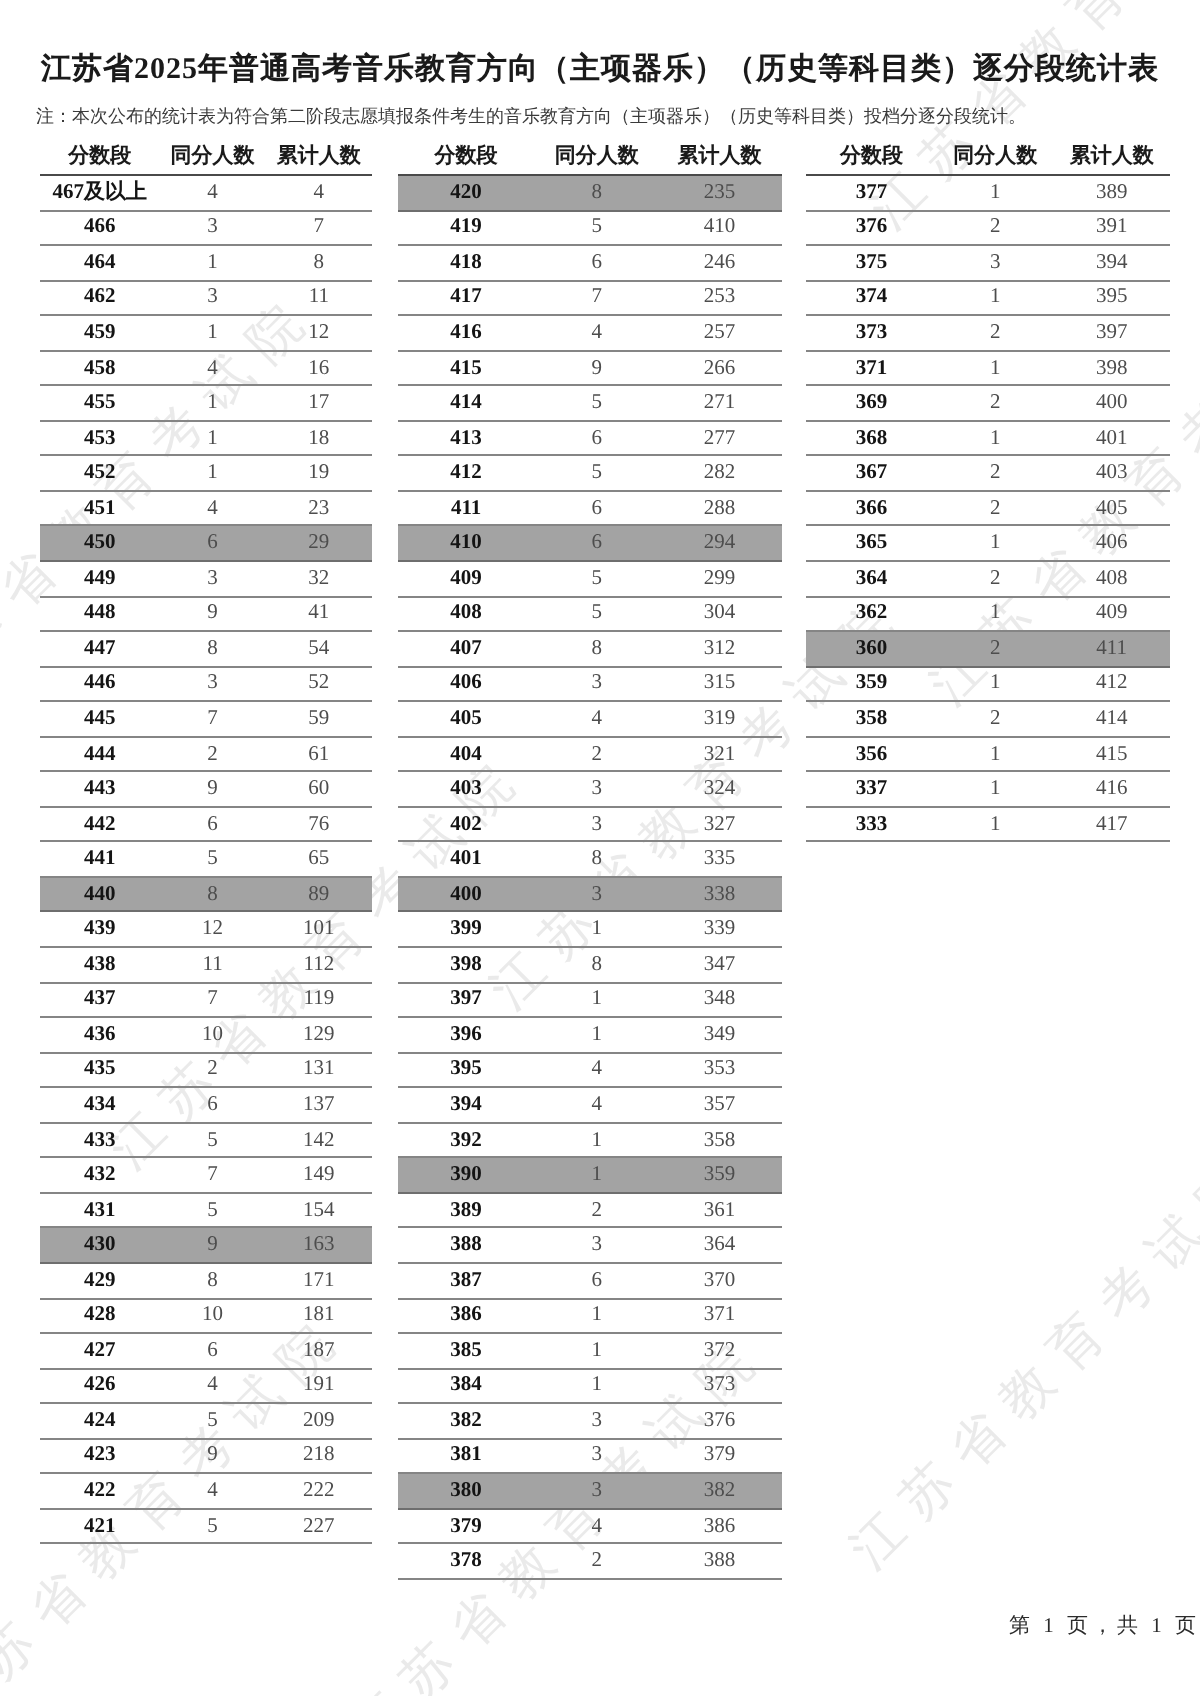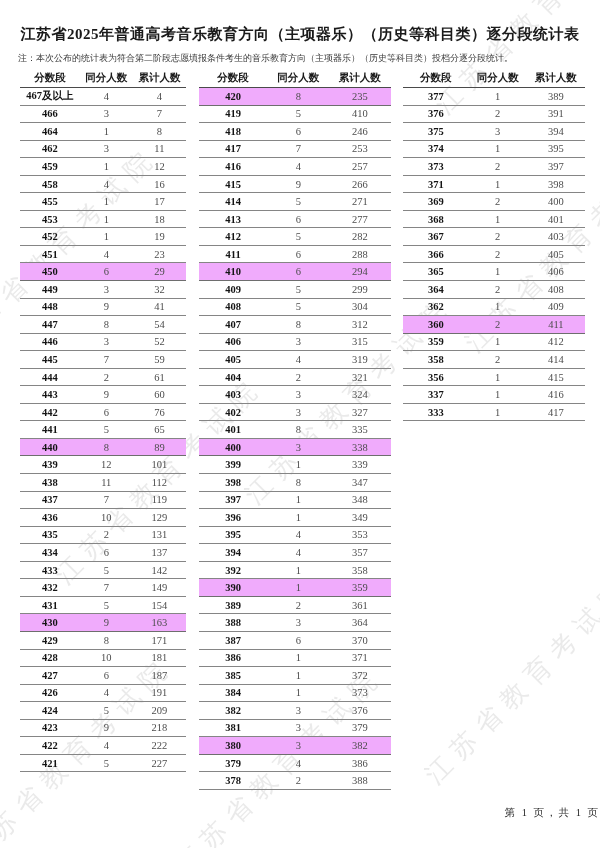--- a/index.html
+++ b/index.html
@@ -32,21 +32,21 @@
     font-weight:bold;font-size:10.5px;
   }
   .thead span{text-align:center;white-space:nowrap;}
   .thead .h1{width:36%;}
   .thead .h2{width:32%;}
   .thead .h3{width:32%;}
   .row{
     display:flex;align-items:center;height:17.55px;border-bottom:1px solid #858585;
     font-size:10.5px;box-sizing:border-box;
   }
-  .row.shaded{background:#f0abfc;border-bottom-color:#6e6e6e;}
+  .row.shaded{background:#a3a3a3;border-bottom-color:#6e6e6e;}
   .cell{white-space:nowrap;text-align:center;}
   .cell.score{width:36%;font-weight:bold;color:#141414;}
   .cell.num{width:32%;color:#4d4d4d;}
   .footer{
     position:absolute;top:806px;left:0;width:100%;text-align:right;
     font-size:10.5px;color:#2b2b2b;letter-spacing:2px;z-index:2;
   }
 </style>
 </head>
 <body>

